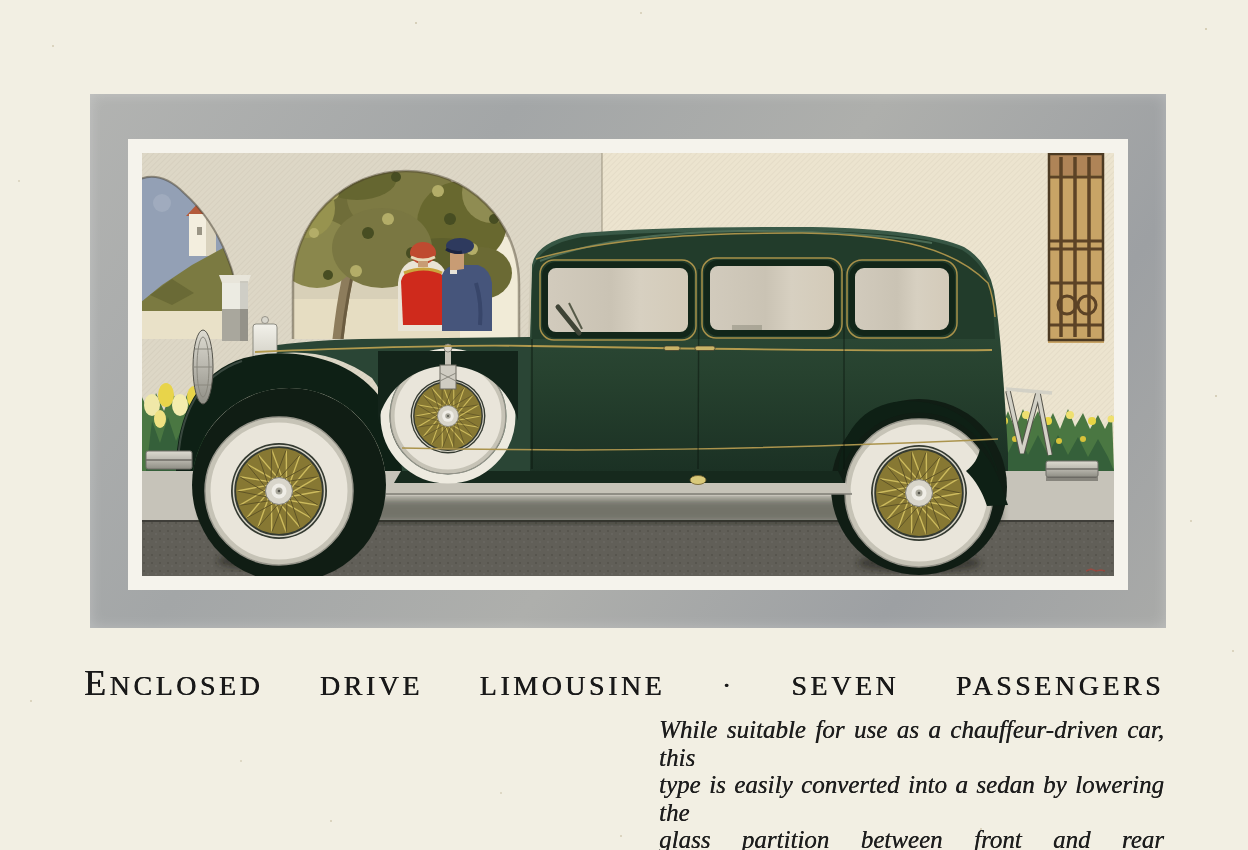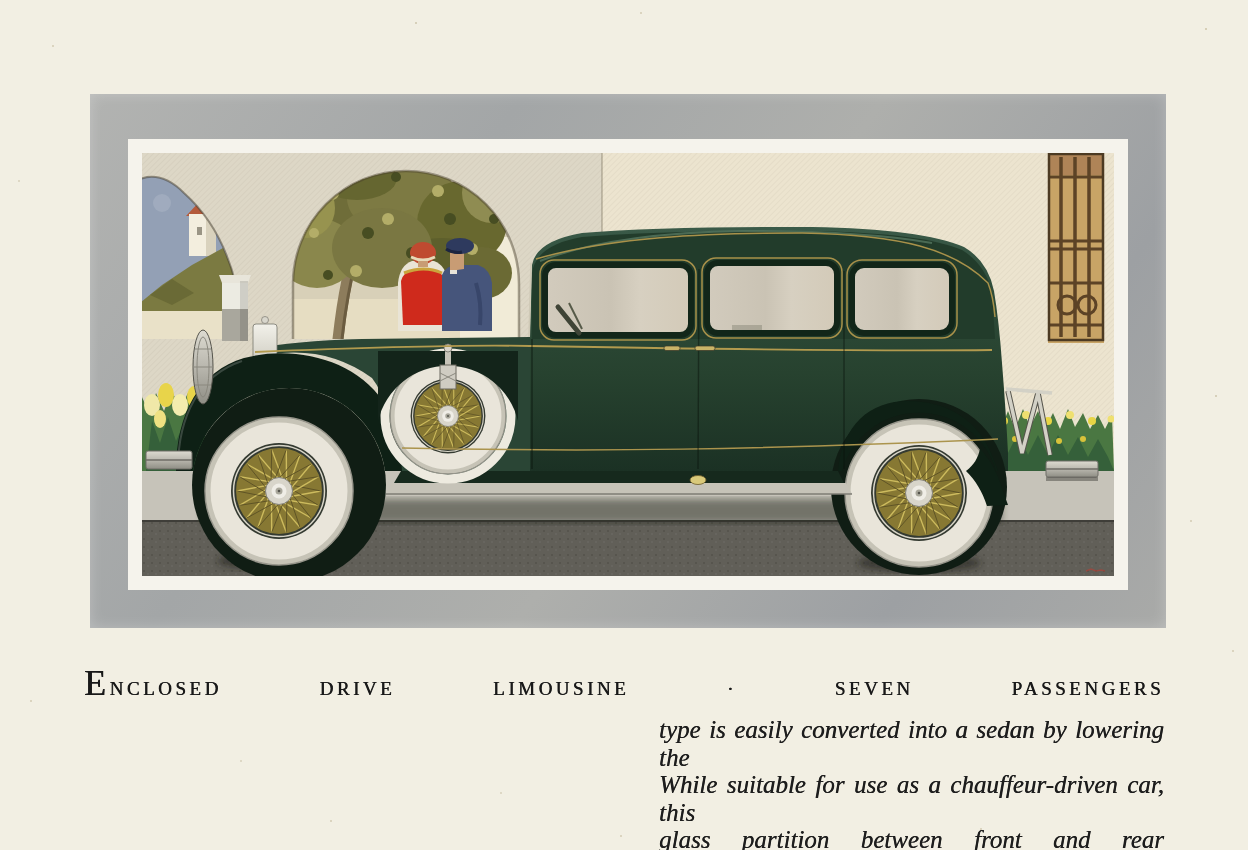--- a/index.html
+++ b/index.html
@@ -28,21 +28,21 @@
     position:absolute;left:38px;top:45px;right:38px;bottom:38px;
     background:#f5f3ec;
   }
   .illustration{
     position:absolute;left:14px;top:14px;right:14px;bottom:14px;
     background:#e9e2cf;overflow:hidden;
   }
   .illustration svg{display:block;}
   .title{
     position:absolute;left:84px;top:662px;width:1080px;height:44px;
-    font-size:19px;font-weight:400;color:#191919;
+    font-size:28px;font-weight:400;color:#191919;
     letter-spacing:3.5px;word-spacing:6px;
     text-align:justify;text-align-last:justify;
     text-shadow:.5px 0 0 currentColor;
     white-space:nowrap;margin:0;
   }
   .title::first-letter{font-size:36px;}
   .caption{
     position:absolute;left:659px;top:716px;width:505px;
     font-style:italic;font-size:25px;line-height:27.5px;color:#1d1d1d;
     text-shadow:.3px 0 0 currentColor;
@@ -384,16 +384,16 @@
         <path d="M944,418 l5,-2 l5,2 l5,-1 l4,1" stroke="#b04038" stroke-width="1.5" fill="none" opacity=".65"></path>
       </svg>
 
     </div>
   </div>
 </div>
 
 <h1 class="title">ENCLOSED DRIVE LIMOUSINE · SEVEN PASSENGERS</h1>
 
 <div class="caption">
+  <div class="caption-line">While suitable for use as a chauffeur-driven car, this</div>
   <div class="caption-line">type is easily converted into a sedan by lowering the</div>
-  <div class="caption-line">While suitable for use as a chauffeur-driven car, this</div>
   <div class="caption-line">glass partition between front and rear compartments.</div>
 </div>
 
 </body></html>

